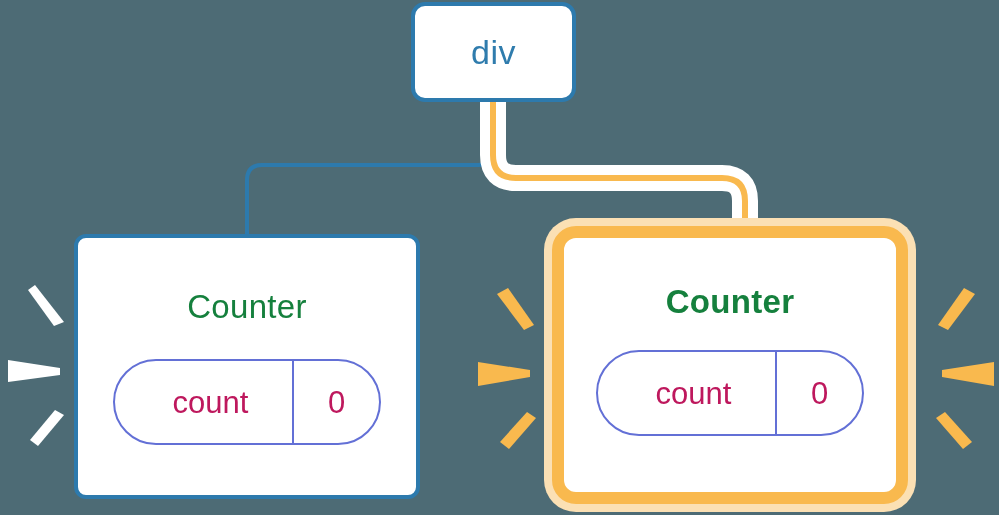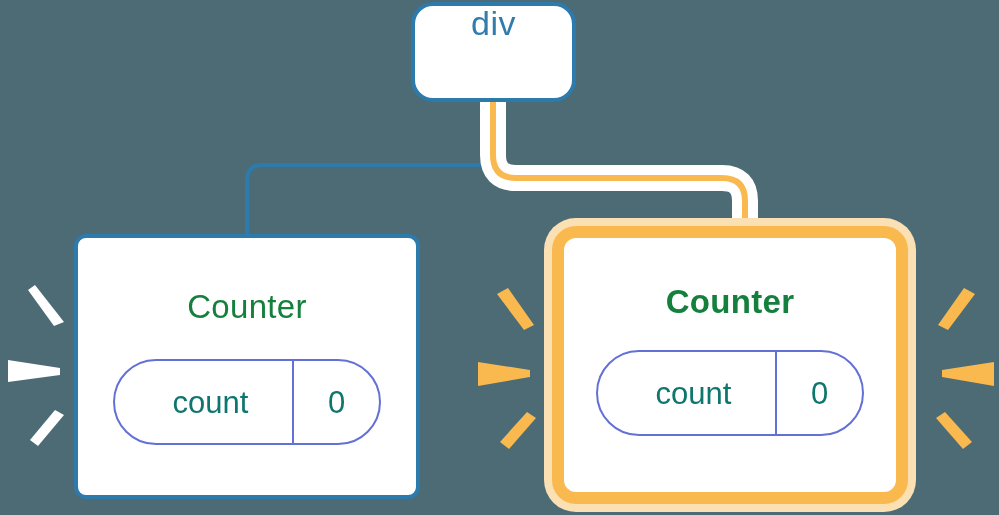--- a/index.html
+++ b/index.html
@@ -36,21 +36,22 @@
     flex-direction: column;
     align-items: center;
   }
 
   .node-div {
     left: 411px;
     top: 2px;
     width: 165px;
     height: 100px;
     border: 4px solid #2d7aad;
-    border-radius: 22px;
+    border-radius: 14px;
+    justify-content: center;
   }
   .node-div .title {
     font-size: 34px;
     color: #2f7cad;
     letter-spacing: .5px;
     line-height: 1;
   }
 
   .node-counter {
     left: 74px;
@@ -97,21 +98,21 @@
     box-sizing: border-box;
   }
   .node-counter-hl .pill {
     margin-top: 32px;
   }
   .pill-key,
   .pill-val {
     display: flex;
     align-items: center;
     justify-content: center;
-    color: #0f766e;
+    color: #be185d;
     font-size: 31px;
     line-height: 1;
     box-sizing: border-box;
   }
   .pill-key {
     flex: 0 0 177px;
     padding-left: 14px;
   }
   .pill-val {
     flex: 1 1 auto;

